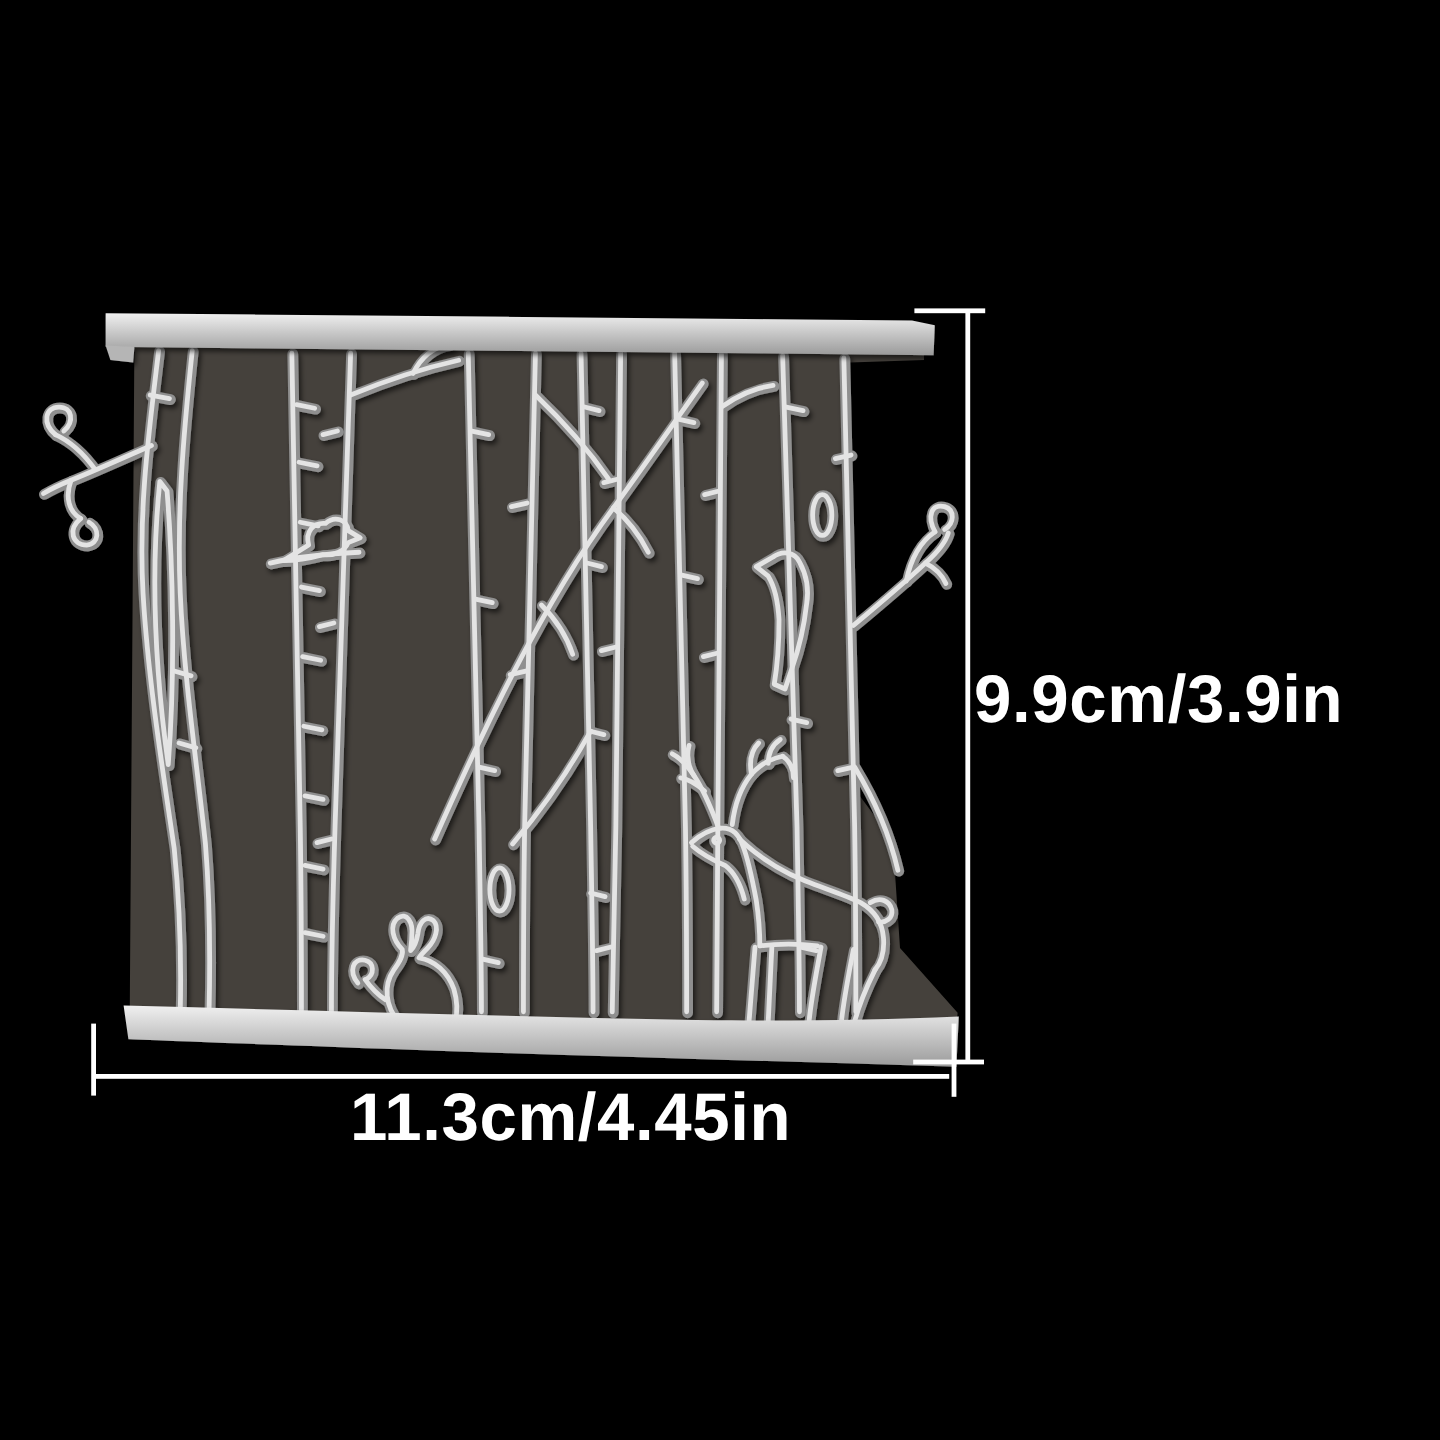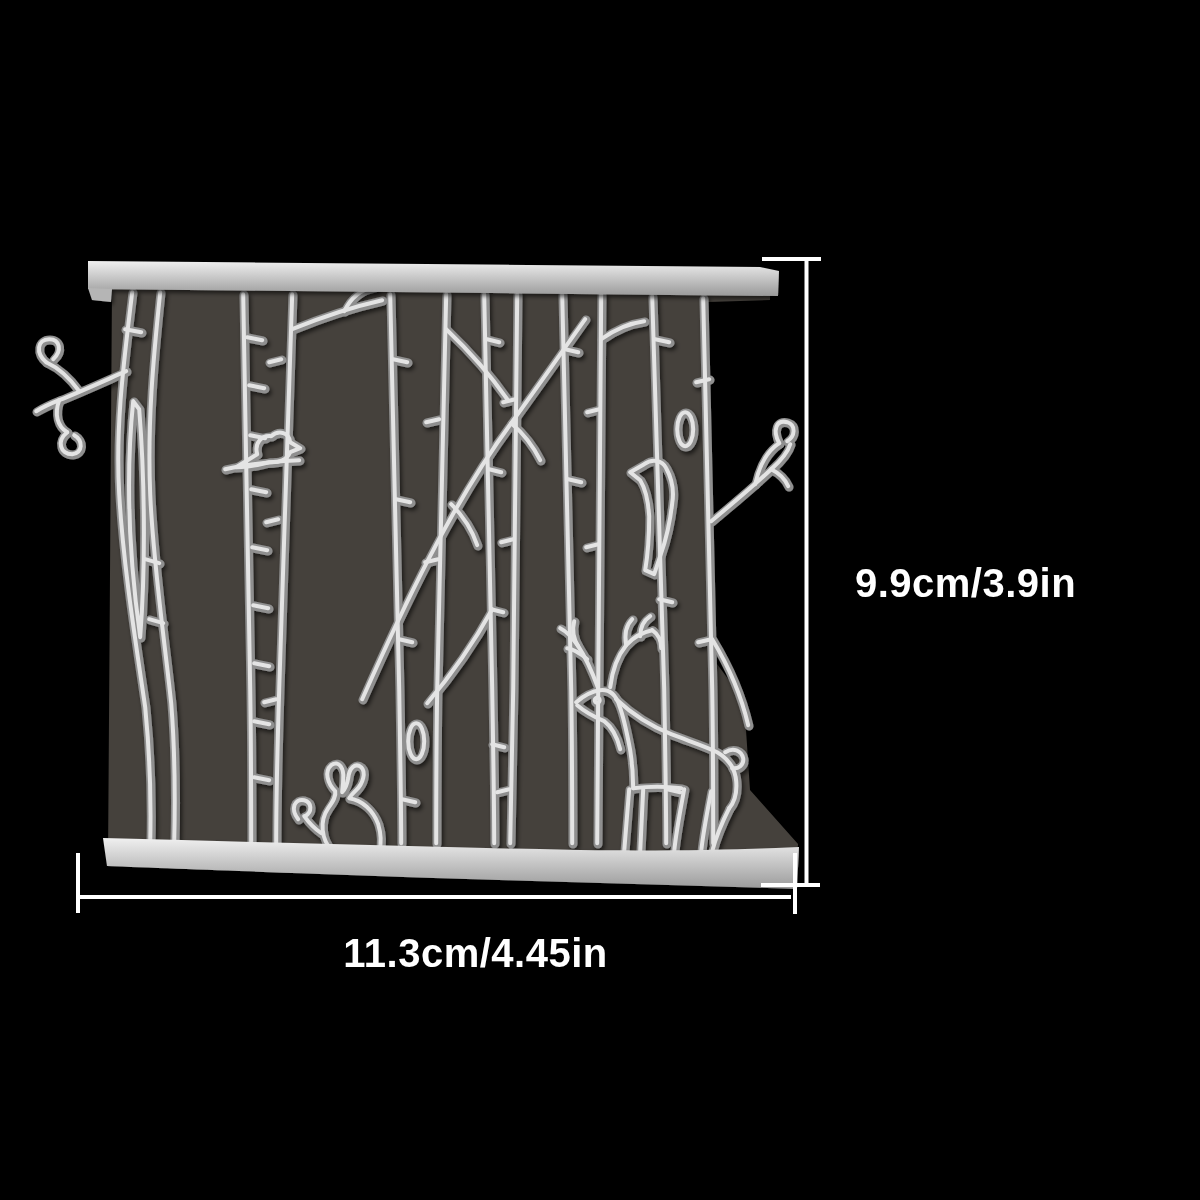--- a/index.html
+++ b/index.html
@@ -1,20 +1,20 @@
 <!DOCTYPE html>
 <html><head>
 <meta charset="utf-8">
 <style>
   html,body{margin:0;padding:0;background:#000;}
   .stage{position:relative;width:1200px;height:1200px;background:#000;overflow:hidden;
          font-family:"Liberation Sans",sans-serif;}
   .stage svg{position:absolute;left:0;top:0;display:block;}
   .dim-label{position:absolute;transform:translate(-50%,-50%);color:#fff;font-weight:700;
-             font-size:40px;letter-spacing:.5px;white-space:nowrap;line-height:1;padding-left:27px;}
+             font-size:56px;letter-spacing:.5px;white-space:nowrap;line-height:1;padding-left:27px;}
 </style>
 </head>
 <body>
 
 <div class="stage">
 
   <svg width="1200" height="1200" viewBox="0 0 1200 1200">
     <defs>
       <linearGradient id="metal" x1="0" y1="0" x2="0" y2="1">
         <stop offset="0" stop-color="#f0f0f0"></stop>
@@ -128,15 +128,15 @@
       <rect x="762" y="257" width="59" height="4"></rect>
       <rect x="761" y="883" width="59" height="4"></rect>
       <rect x="78" y="895" width="713" height="4"></rect>
       <rect x="76" y="853" width="4" height="60"></rect>
       <rect x="793" y="853" width="4" height="61"></rect>
     </g>
   </svg>
 
   <div class="dim-label" style="left:952px;top:583px;">9.9cm/3.9in</div>
 
-  <div class="dim-label" style="left:462px;top:931px;margin-top:22px;">11.3cm/4.45in</div>
+  <div class="dim-label" style="left:462px;top:931px;">11.3cm/4.45in</div>
 
 </div>
 
 </body></html>

